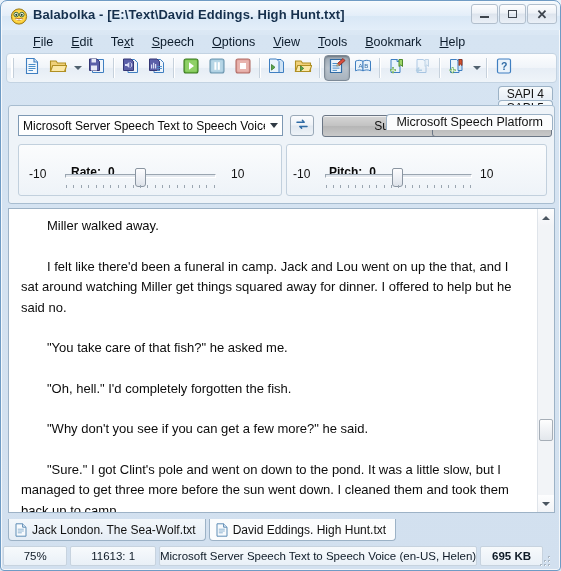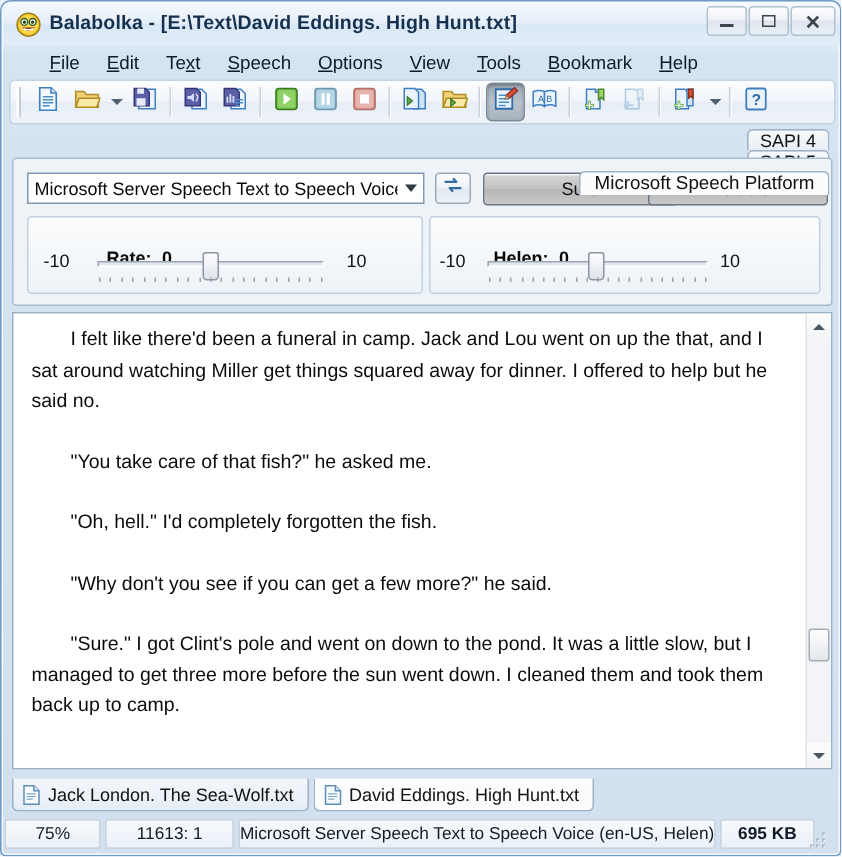--- a/index.html
+++ b/index.html
@@ -757,21 +757,21 @@
             <i></i>
             <i></i>
             <i></i>
             <i></i>
             <i></i>
         </div>
       </div>
 
       <div class="sliderbox pitch">
         <div class="sl-label" style="left:42px;">
-          <span class="lab">Helen:</span><span class="sl-val">0</span>
+          <span class="lab">Pitch:</span><span class="sl-val">0</span>
         </div>
         <span class="sl-min" style="left:6px;">-10</span>
         <span class="sl-max" style="left:193px;">10</span>
         <div class="track" style="left:38px; width:147px;"></div>
         <div class="thumb" style="left:105px;"></div>
         <div class="ticks" style="left:39px; width:145px;">
           <i></i>
             <i></i>
             <i></i>
             <i></i>
@@ -791,20 +791,21 @@
             <i></i>
             <i></i>
             <i></i>
             <i></i>
         </div>
       </div>
     </div>
 
     <div class="editor">
       <div class="doc">
+        <p>Miller walked away.</p>
         <p>I felt like there'd been a funeral in camp. Jack and Lou went on up the that, and I sat around watching Miller get things squared away for dinner. I offered to help but he said no.</p>
         <p>"You take care of that fish?" he asked me.</p>
         <p>"Oh, hell." I'd completely forgotten the fish.</p>
         <p>"Why don't you see if you can get a few more?" he said.</p>
         <p>"Sure." I got Clint's pole and went on down to the pond. It was a little slow, but I managed to get three more before the sun went down. I cleaned them and took them back up to camp.</p>
       </div>
 
       <div class="vscroll">
         <div class="sb-arrow up">
           <span class="tri-up"></span>

